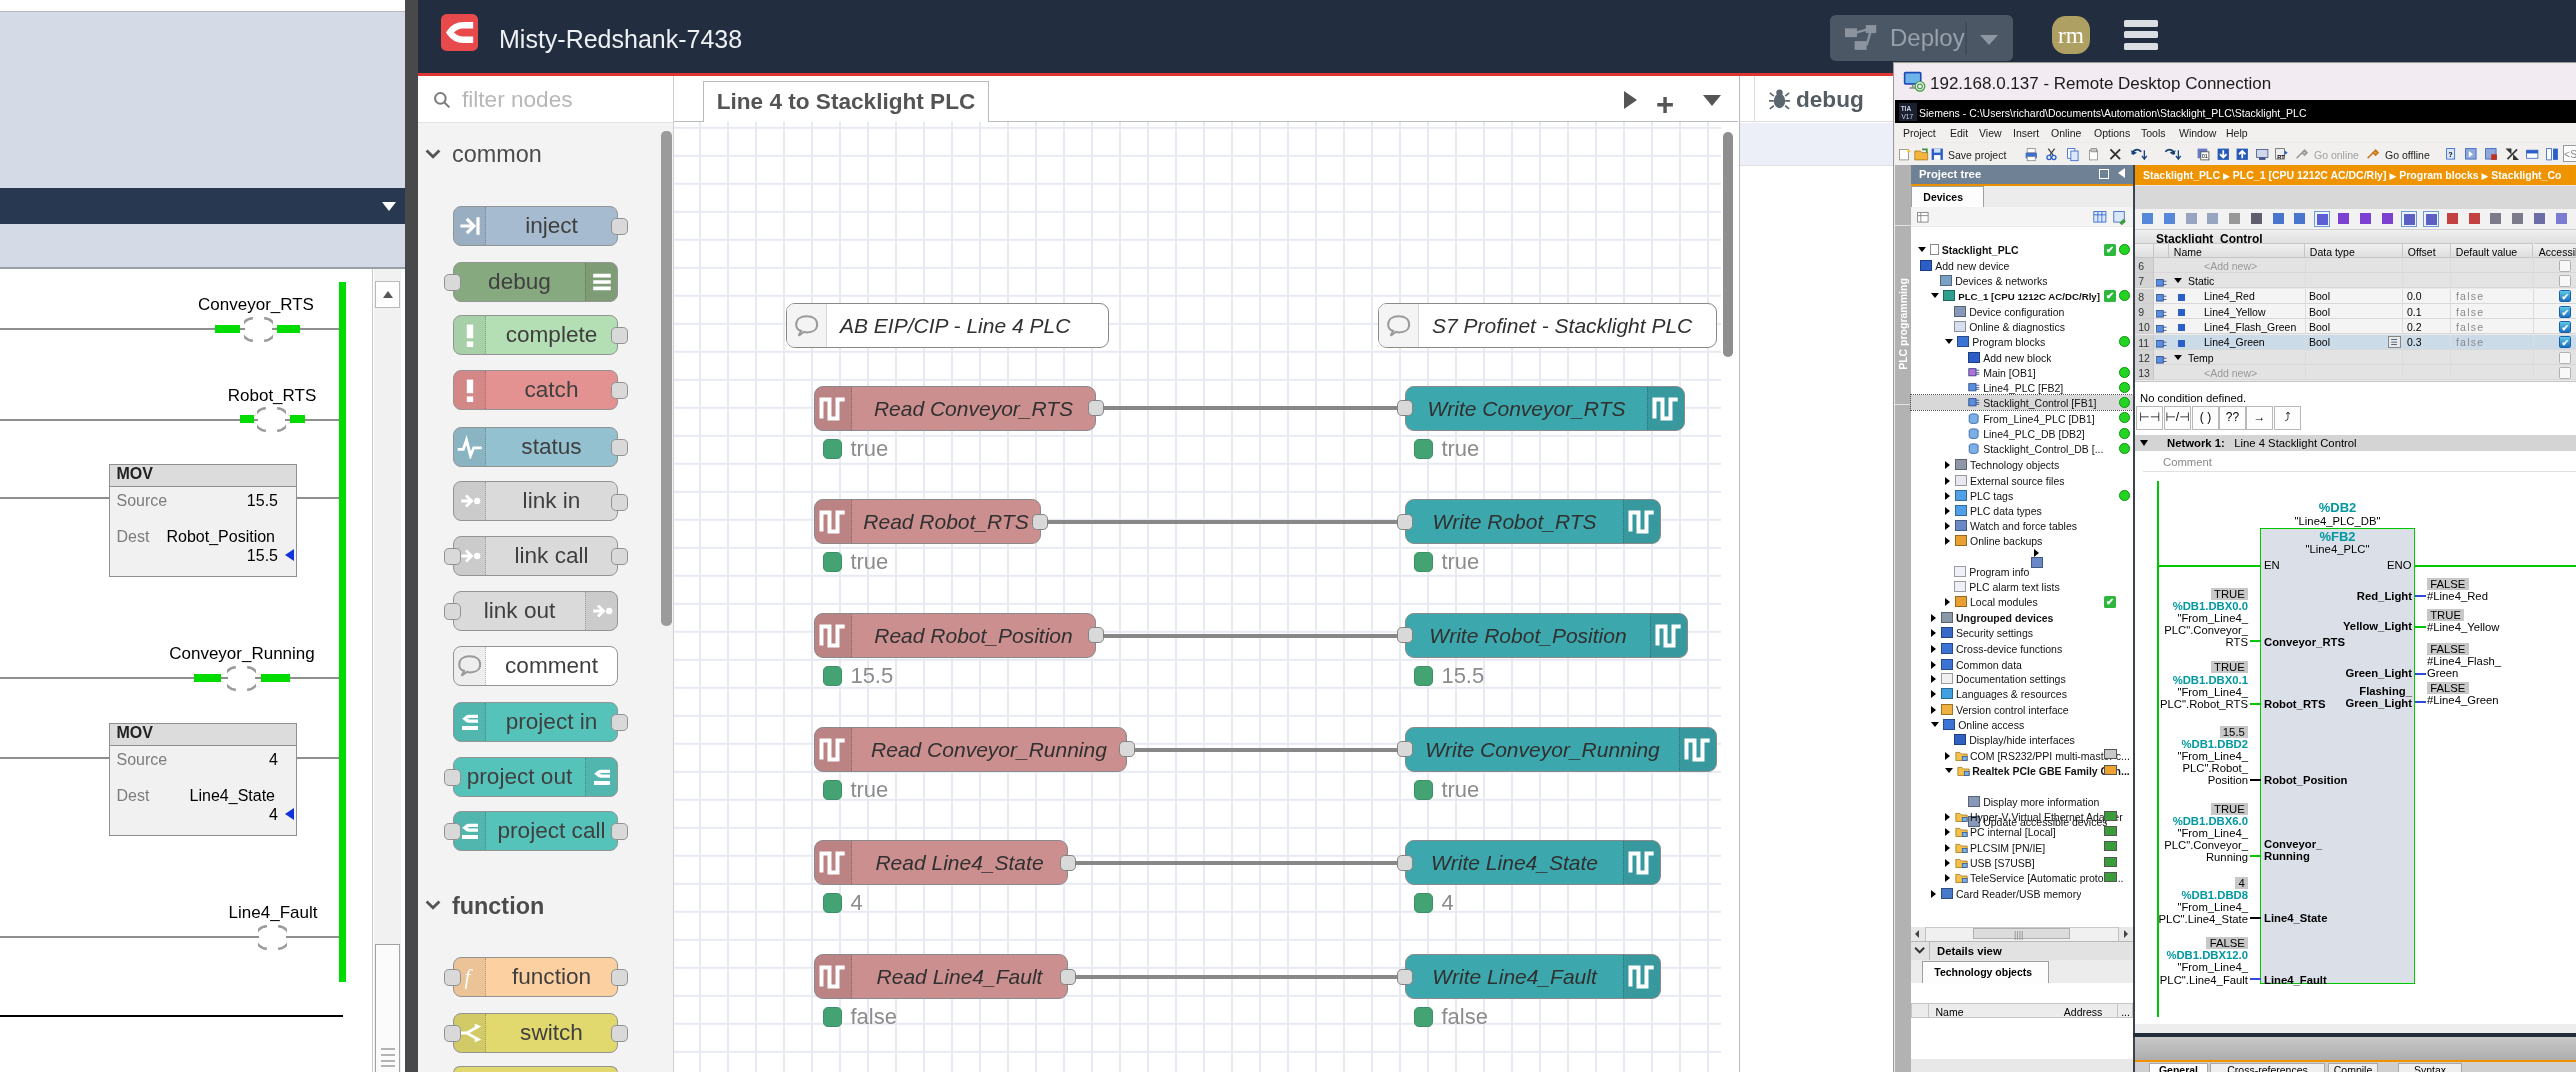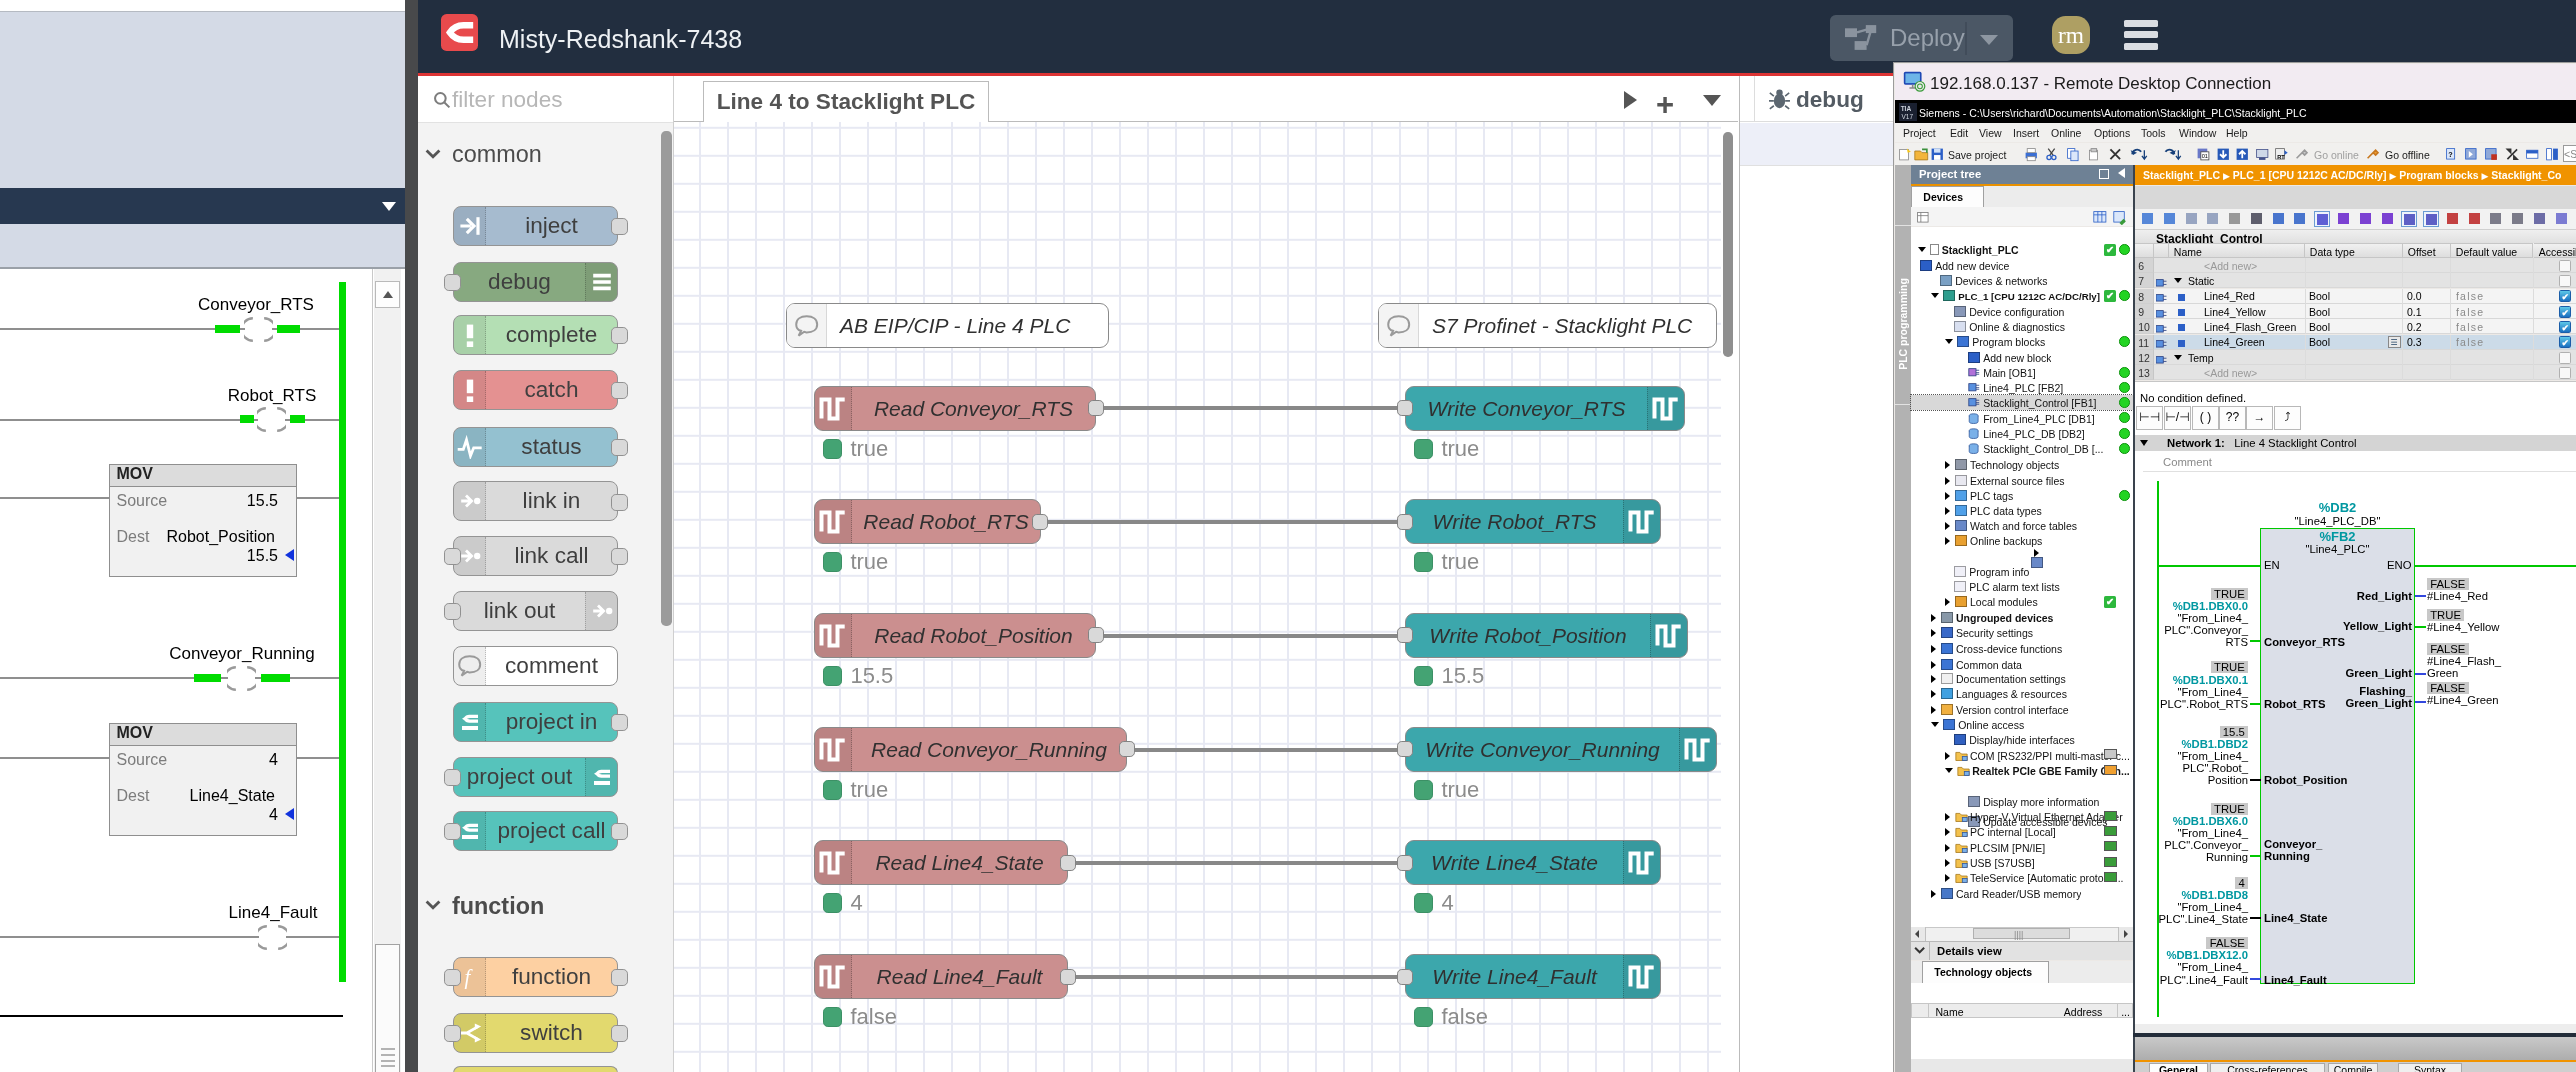--- a/index.html
+++ b/index.html
@@ -123,21 +123,21 @@
 <div class="a" style="left:2052px;top:16px;width:38px;height:38px;background:#ae9f63;border-radius:13.7px;display:flex;align-items:center;justify-content:center;color:#fff;font-family:'Liberation Serif',serif;font-size:23.4px">rm</div>
 <div class="a" style="left:2124px;top:20px;width:34px;height:7.3px;background:#dadde2;border-radius:1.6px"></div>
 <div class="a" style="left:2124px;top:31px;width:34px;height:7.3px;background:#dadde2;border-radius:1.6px"></div>
 <div class="a" style="left:2124px;top:43px;width:34px;height:7.3px;background:#dadde2;border-radius:1.6px"></div>
 <div class="a" style="left:418px;top:76px;width:256px;height:997px;background:#f3f3f3;border-right:0.8px solid #cfcfcf">
 <div class="a" style="left:0;top:0;width:255px;height:47px;background:#fff;border-bottom:0.8px solid #e2e2e2">
       <svg width="18" height="18" viewBox="0 0 22 22" style="position:absolute;left:14.5px;top:14.5px">
         <circle cx="9" cy="9" r="6.5" fill="none" stroke="#7d7d7d" stroke-width="2.5"></circle>
         <path d="M14 14 L20 20" stroke="#7d7d7d" stroke-width="2.5"></path>
       </svg>
-      <div class="a" style="left:34px;top:11.3px;font-size:22.6px;color:#b7b7b7">filter nodes</div>
+      <div class="a" style="left:44px;top:11.3px;font-size:22.6px;color:#b7b7b7">filter nodes</div>
     </div>
 </div>
 <svg width="16" height="11.3" viewBox="0 0 20 14" style="position:absolute;left:425px;top:148px">
     <path d="M2 3 L10 11 L18 3" fill="none" stroke="#555" stroke-width="3.5"></path>
   </svg>
 <div class="a" style="left:452px;top:141px;font-size:23.4px;font-weight:normal;color:#4b4b4b">common</div>
 <svg width="16" height="11.3" viewBox="0 0 20 14" style="position:absolute;left:425px;top:899px">
     <path d="M2 3 L10 11 L18 3" fill="none" stroke="#555" stroke-width="3.5"></path>
   </svg>
 <div class="a" style="left:452px;top:893px;font-size:23.4px;font-weight:bold;color:#4b4b4b">function</div>

